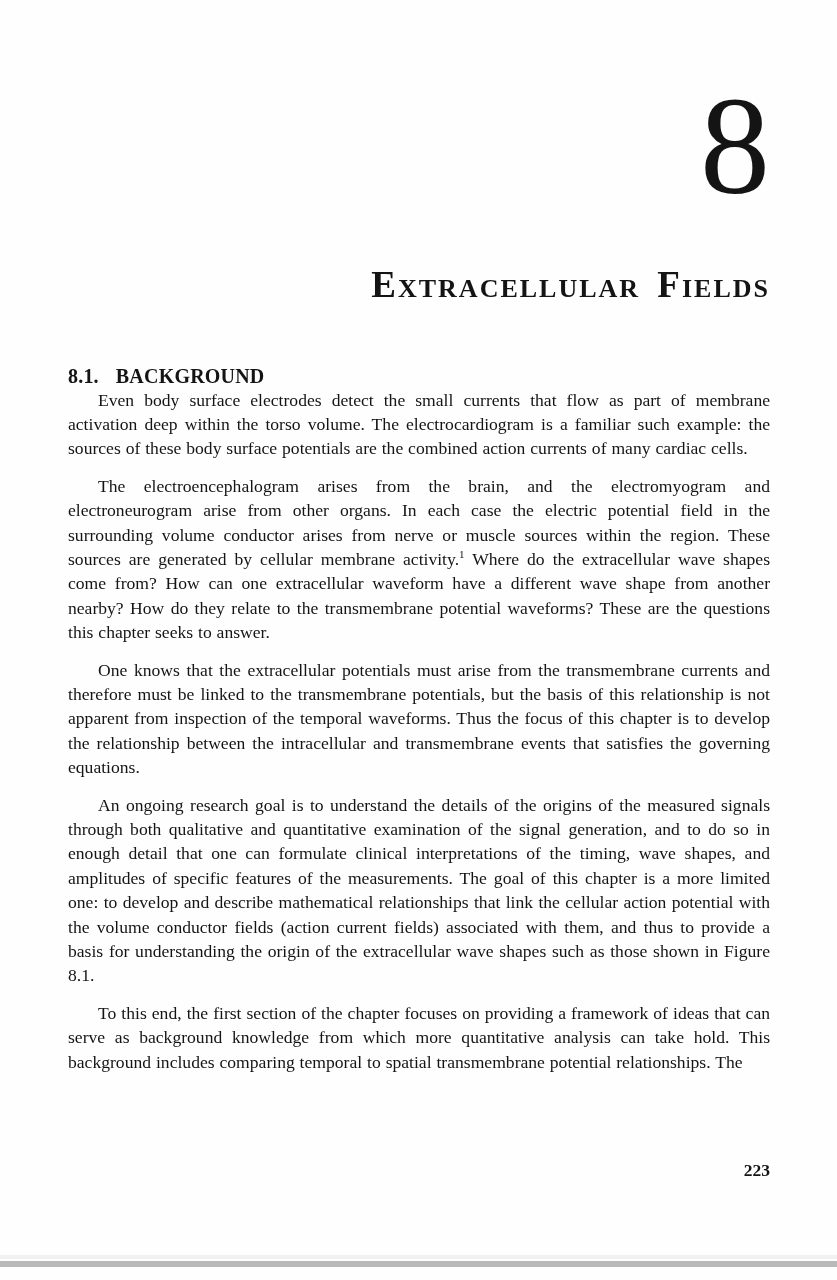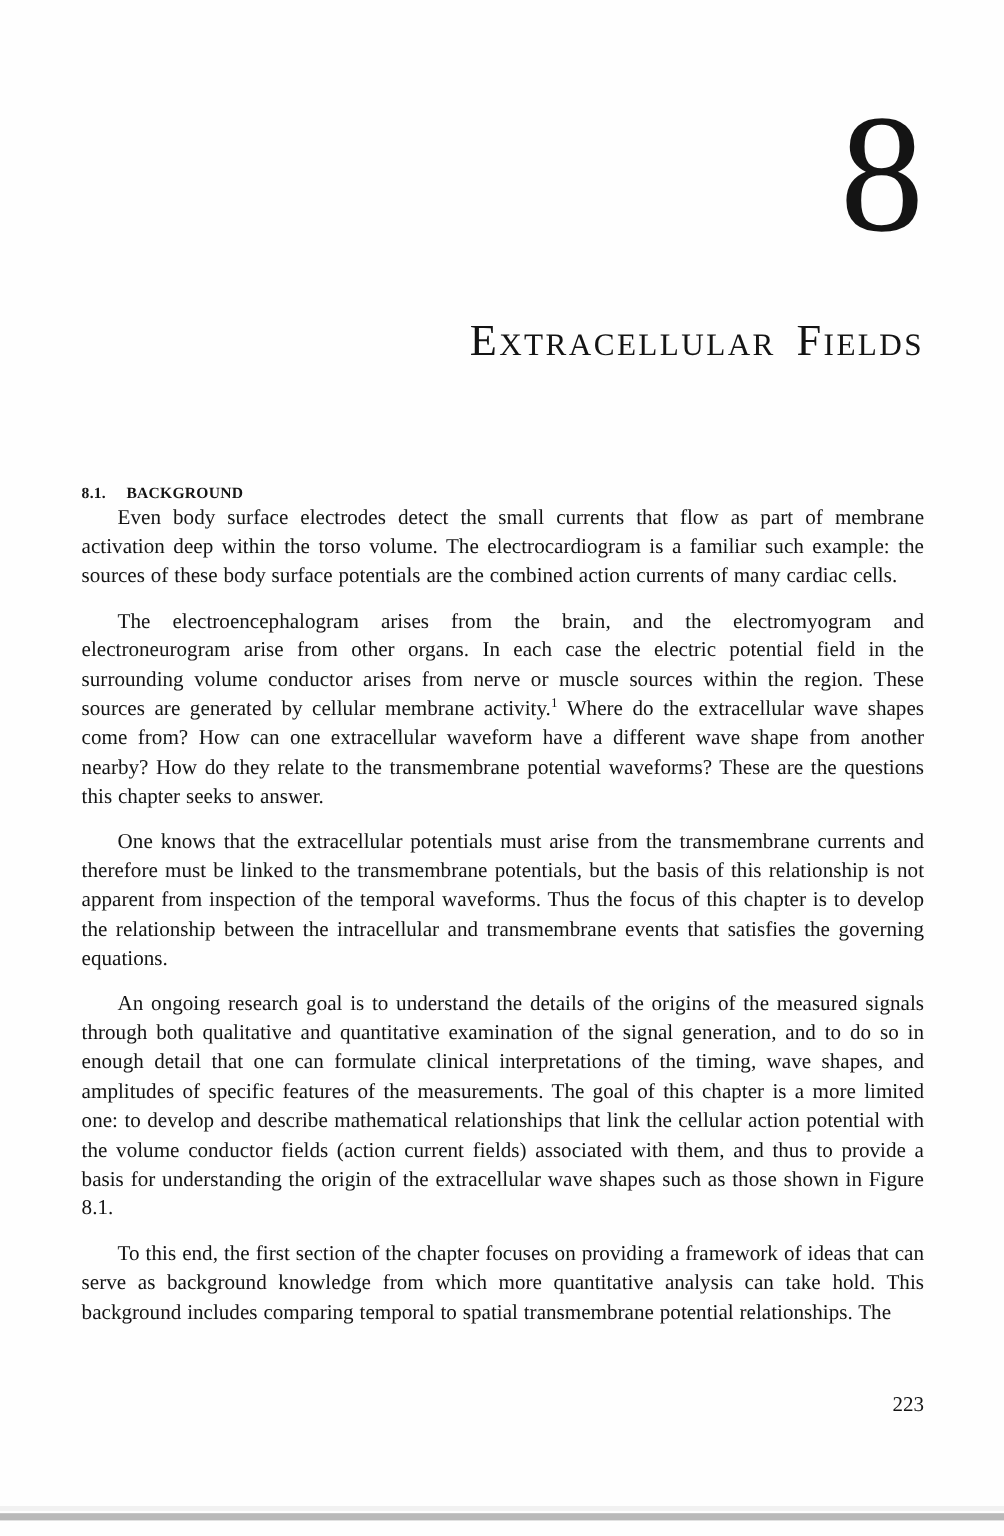--- a/index.html
+++ b/index.html
@@ -31,26 +31,26 @@
     font-weight: 400;
     letter-spacing: 0;
   }
   .chapter-title {
     margin-top: 48px;
     text-align: right;
     font-variant: small-caps;
     font-size: 37px;
     line-height: 1.15;
     letter-spacing: 2px;
-    font-weight: 400;
+    font-weight: 700;
     word-spacing: 6px;
   }
   .section-heading {
-    margin-top: 96px;
-    font-size: 13px;
+    margin-top: 58px;
+    font-size: 20px;
     font-weight: bold;
     letter-spacing: 0.2px;
   }
   .section-heading .sec-num {
     margin-right: 17px;
   }
   .body-copy {
   }
   .body-para {
     margin: 0 0 13px 0;
@@ -63,21 +63,21 @@
   .body-para sup {
     font-size: 11px;
     line-height: 0;
     vertical-align: super;
   }
   .page-number {
     position: absolute;
     right: 67px;
     top: 1160px;
     font-size: 17.5px;
-    font-weight: normal;
+    font-weight: bold;
   }
   .page-edge-light {
     position: absolute;
     left: 0;
     right: 0;
     top: 1255px;
     height: 4px;
     background: #f1f1f1;
   }
   .page-edge {

